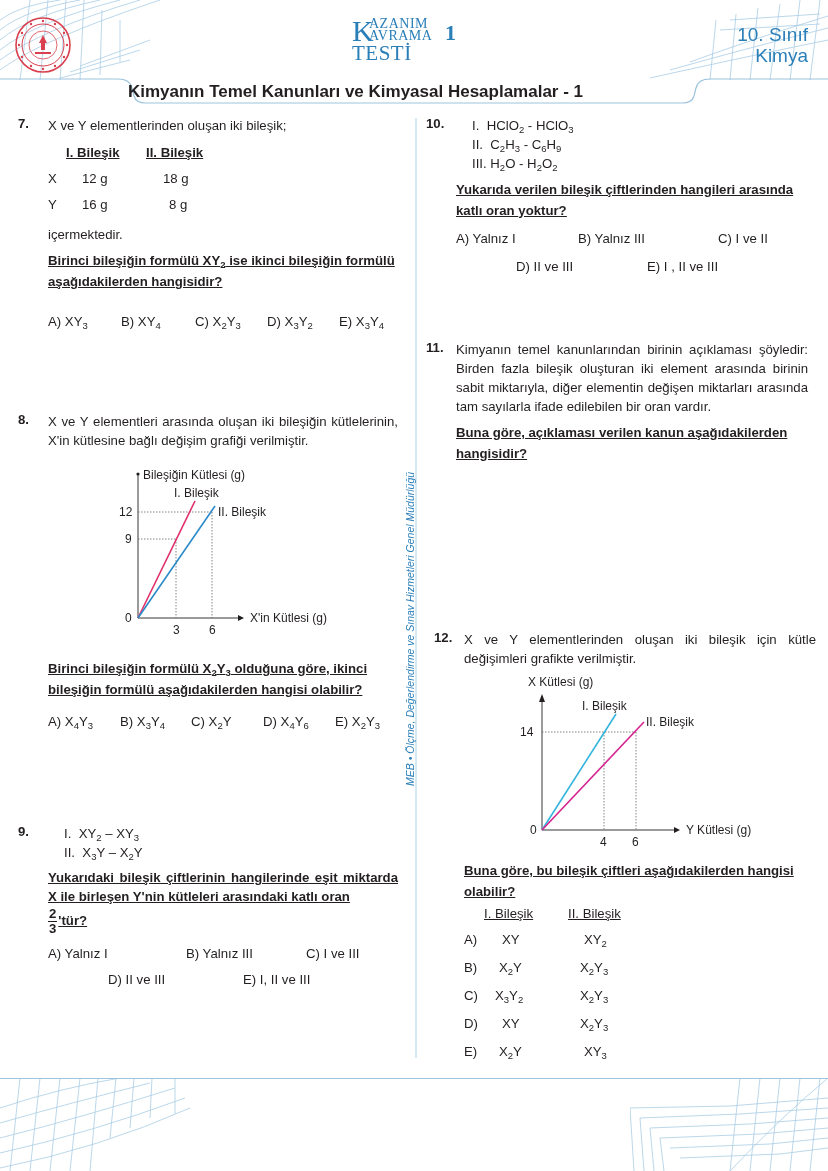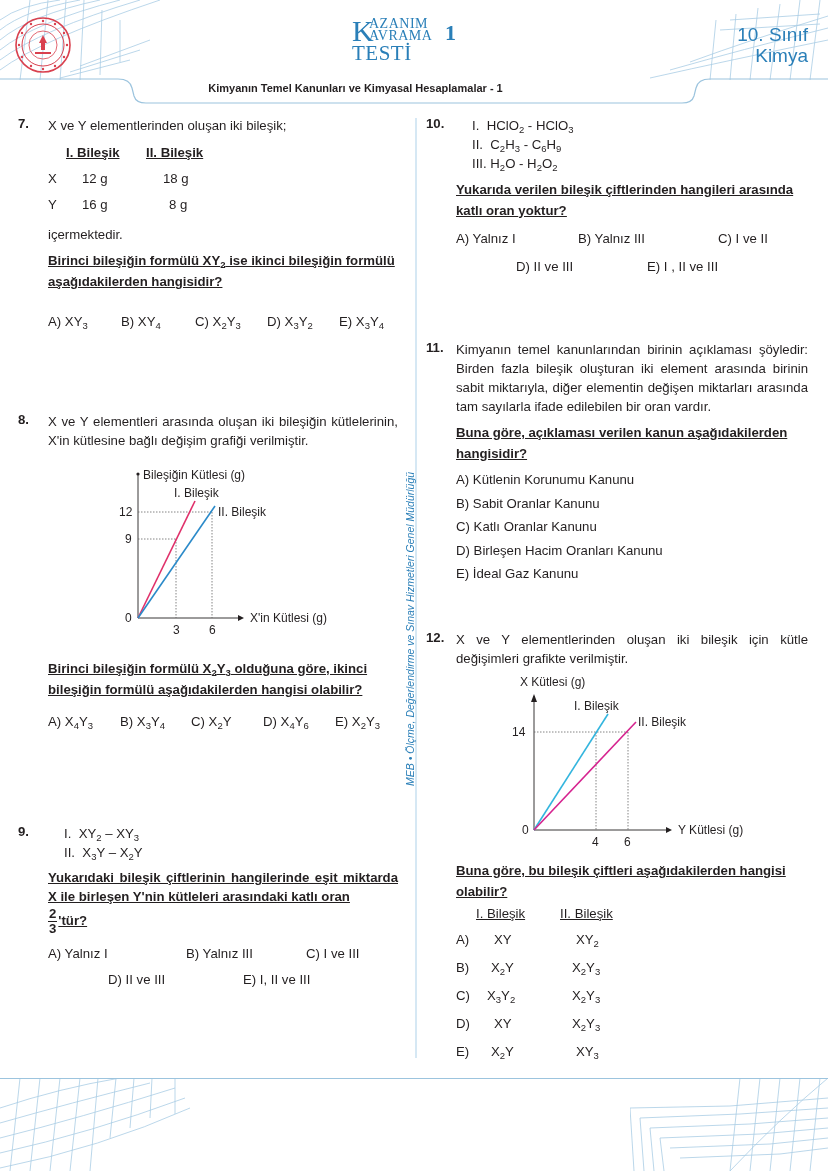--- a/index.html
+++ b/index.html
@@ -14,21 +14,21 @@
   .brand .l1, .brand .l2, .brand .l3 { position: absolute; font-family: "Liberation Serif", serif; color: #2a7fb8; letter-spacing: 0.5px; }
   .brand .bigK { position: absolute; left: 0; top: 0; font-family: "Liberation Serif", serif; color: #2a7fb8; font-size: 30px; line-height: 30px; }
   .brand .l1 { left: 17px; top: 1px; font-size: 14px; line-height: 14px; }
   .brand .l2 { left: 17px; top: 13px; font-size: 14px; line-height: 14px; }
   .brand .l3 { left: 0; top: 27px; font-size: 21px; line-height: 21px; }
   .brand .num { position: absolute; left: 93px; top: 4px; font-family: "Liberation Serif", serif; font-weight: bold; color: #2a7fb8; font-size: 22px; }
 
   .grade { position: absolute; right: 20px; top: 24px; text-align: right; color: #2a7fb8; font-size: 19px; line-height: 21px; }
 
   .topic-bar { position: absolute; left: 0; top: 78px; width: 828px; height: 26px; }
-  .topic-title { position: absolute; left: 0; width: 711px; top: 82px; text-align: center; font-weight: bold; font-size: 11px; color: #231f20; }
+  .topic-title { position: absolute; left: 0; width: 711px; top: 82px; text-align: center; font-weight: bold; font-size: 17px; color: #231f20; }
 
   
   .col { position: absolute; top: 116px; }
   .col-left { left: 18px; width: 380px; }
   .col-right { left: 426px; width: 382px; }
   .col-divider { position: absolute; left: 415px; top: 118px; width: 2px; height: 940px; background: #d6e8f4; }
   .side-label { position: absolute; left: 404px; top: 786px; transform-origin: 0 0; transform: rotate(-90deg); white-space: nowrap; font-size: 10.5px; font-style: italic; color: #2a7fb8; }
 
   .q { position: absolute; }
   .qnum { position: absolute; left: 0; top: 0; font-weight: bold; }
@@ -290,31 +290,24 @@
         <span class="opt" style="left:191px">E) I , II ve III</span>
       </div>
     </div>
   </div>
 
   <div class="q" style="left:0;top:224px;width:382px;height:250px">
     <div class="qnum">11.</div>
     <div class="qbody" style="text-align:justify">
       <div>Kimyanın temel kanunlarından birinin açıklaması şöyledir: Birden fazla bileşik oluşturan iki element arasında birinin sabit miktarıyla, diğer elementin değişen miktarları arasında tam sayılarla ifade edilebilen bir oran vardır.</div>
       <div class="b" style="margin-top:6px;line-height:21px;text-align:left">Buna göre, açıklaması verilen kanun aşağıdakilerden hangisidir?</div>
-      <div style="margin-top:4px;line-height:23.5px;text-align:left">
-        <div>A) Kütlenin Korunumu Kanunu</div>
-        <div>B) Sabit Oranlar Kanunu</div>
-        <div>C) Katlı Oranlar Kanunu</div>
-        <div>D) Birleşen Hacim Oranları Kanunu</div>
-        <div>E) İdeal Gaz Kanunu</div>
-      </div>
-    </div>
-  </div>
-
-  <div class="q" style="left:0;top:514px;width:382px;height:440px">
+    </div>
+  </div>
+
+  <div class="q" style="left:8px;top:514px;width:382px;height:440px">
     <div class="qnum">12.</div>
     <div class="qbody" style="text-align:justify">
       <div>X ve Y elementlerinden oluşan iki bileşik için kütle değişimleri grafikte verilmiştir.</div>
     </div>
     <svg class="chart" style="left:80px;top:44px" width="260" height="180" viewBox="0 0 260 180">
       <line x1="28" y1="156" x2="28" y2="22" stroke="#231f20" stroke-width="0.9"></line>
       <path d="M25 28 L28 20 L31 28 Z" fill="#231f20"></path>
       <line x1="28" y1="156" x2="160" y2="156" stroke="#231f20" stroke-width="0.9"></line>
       <path d="M160 153 L166 156 L160 159 Z" fill="#231f20"></path>
       <g stroke="#666" stroke-width="0.8" stroke-dasharray="1.5 1.5">

